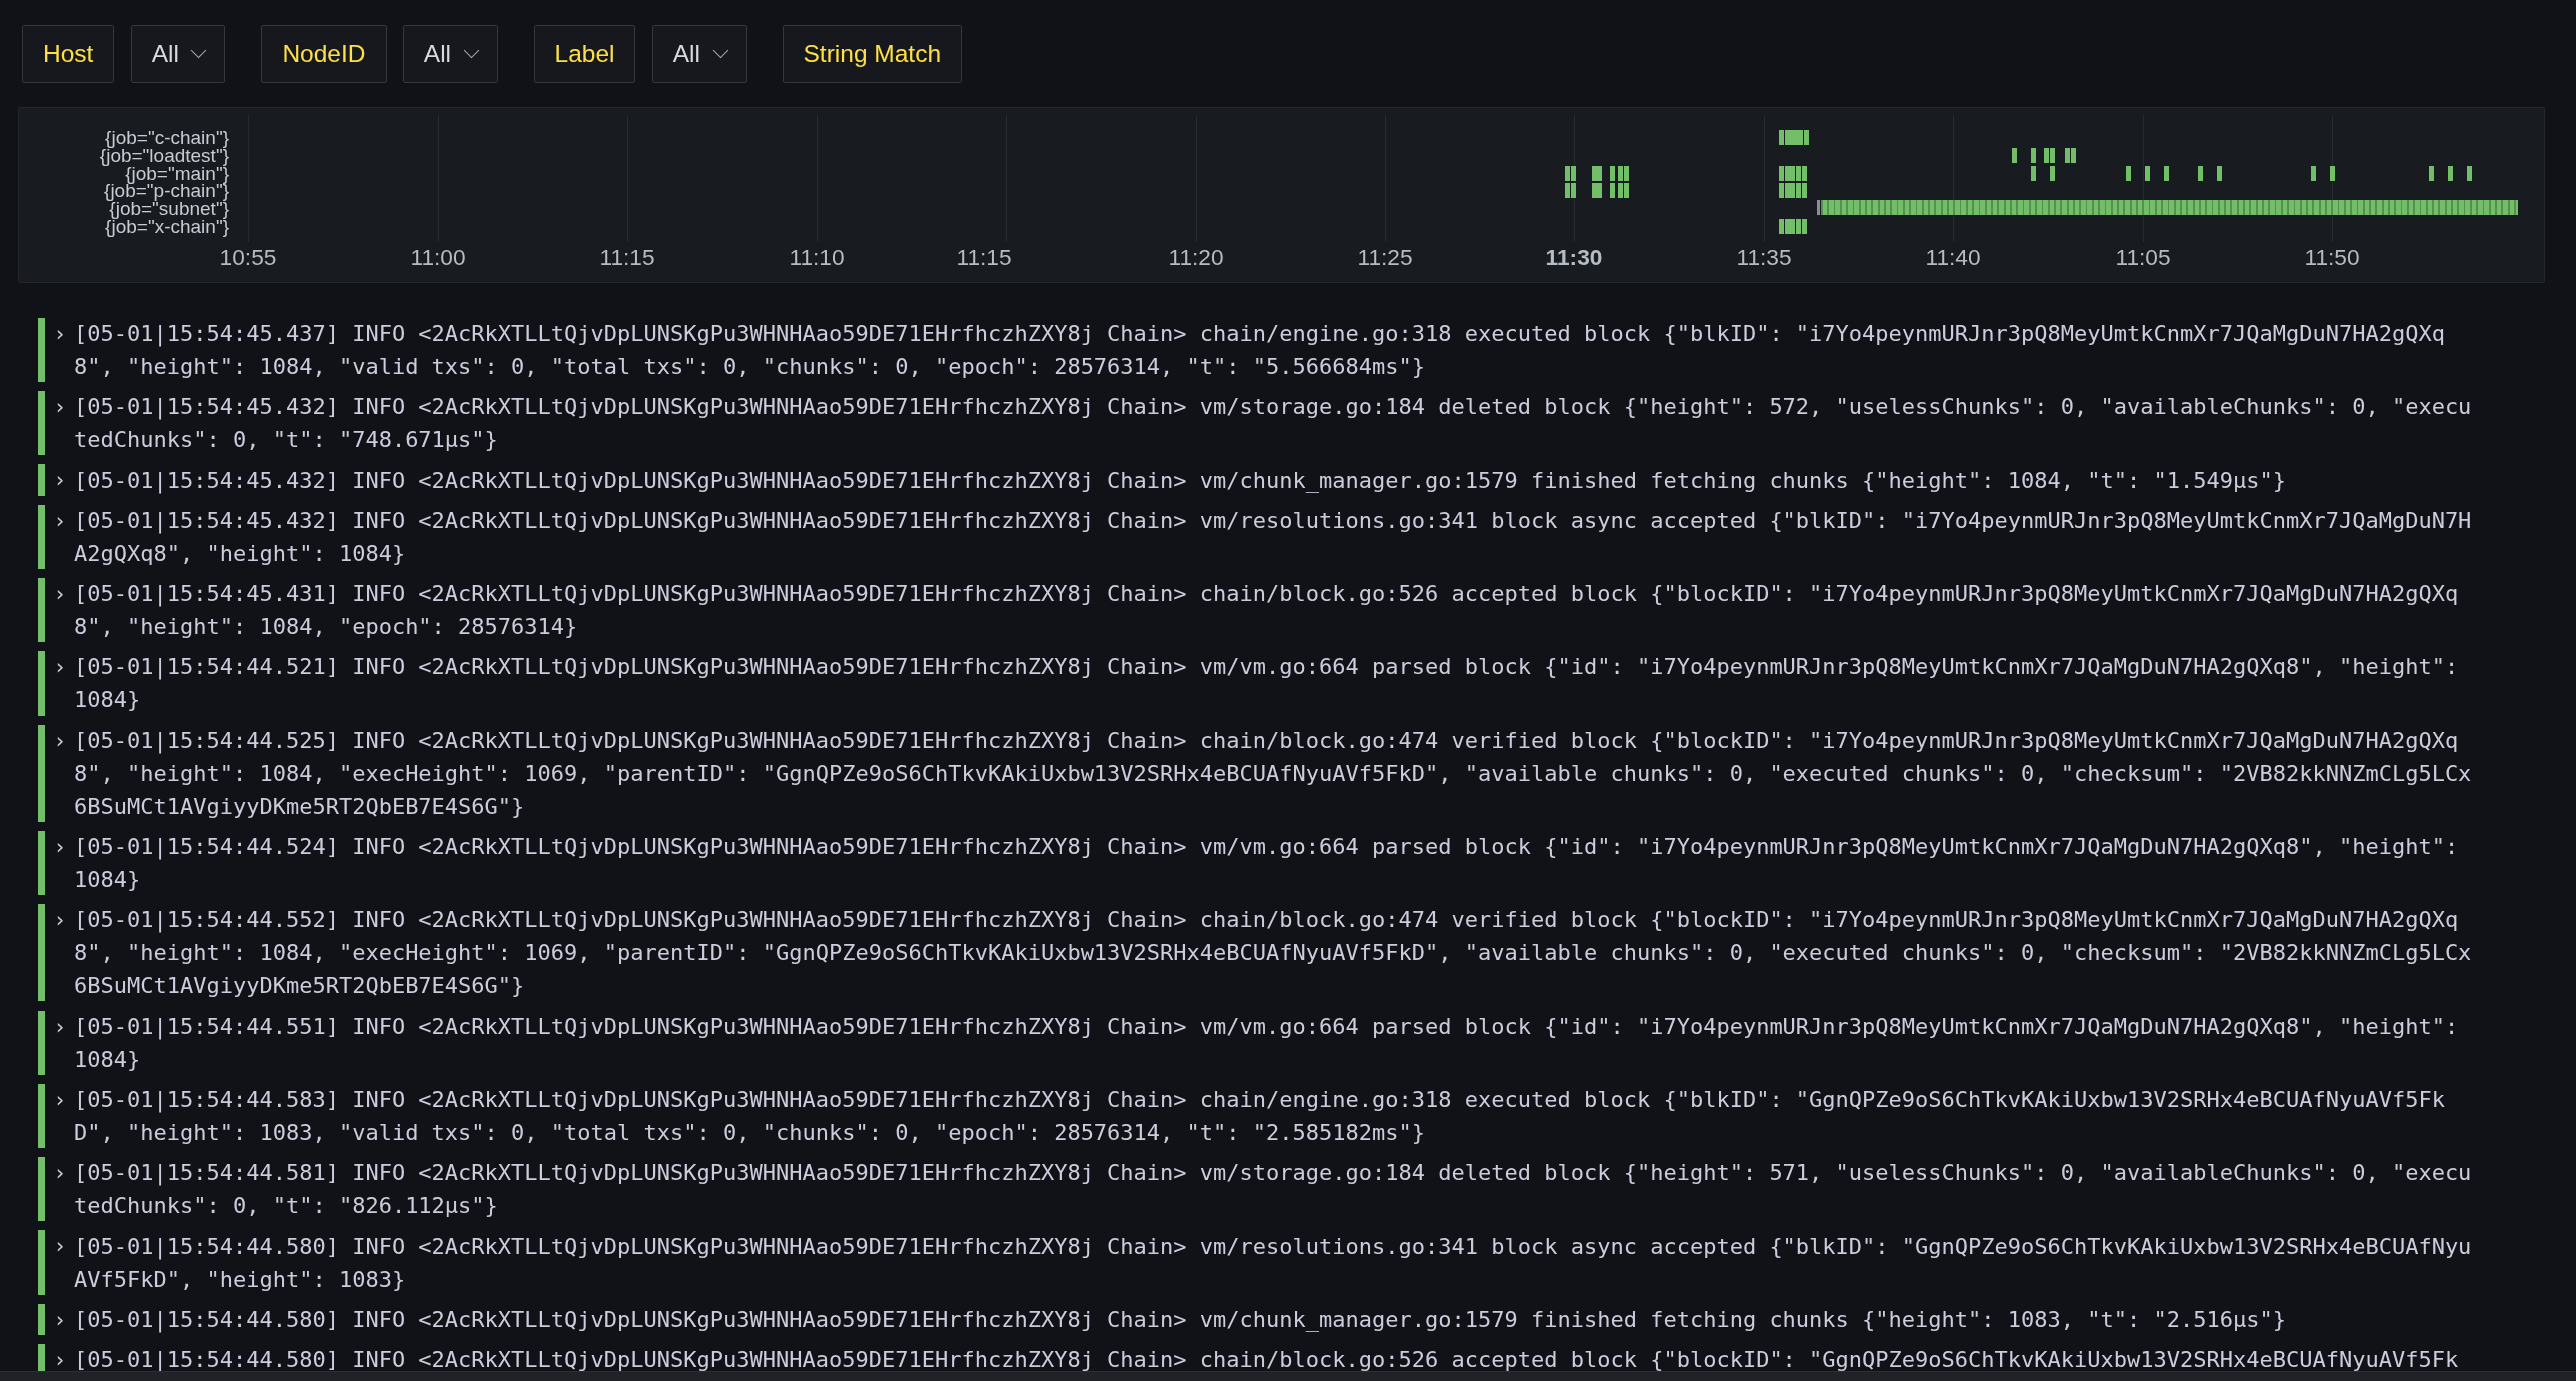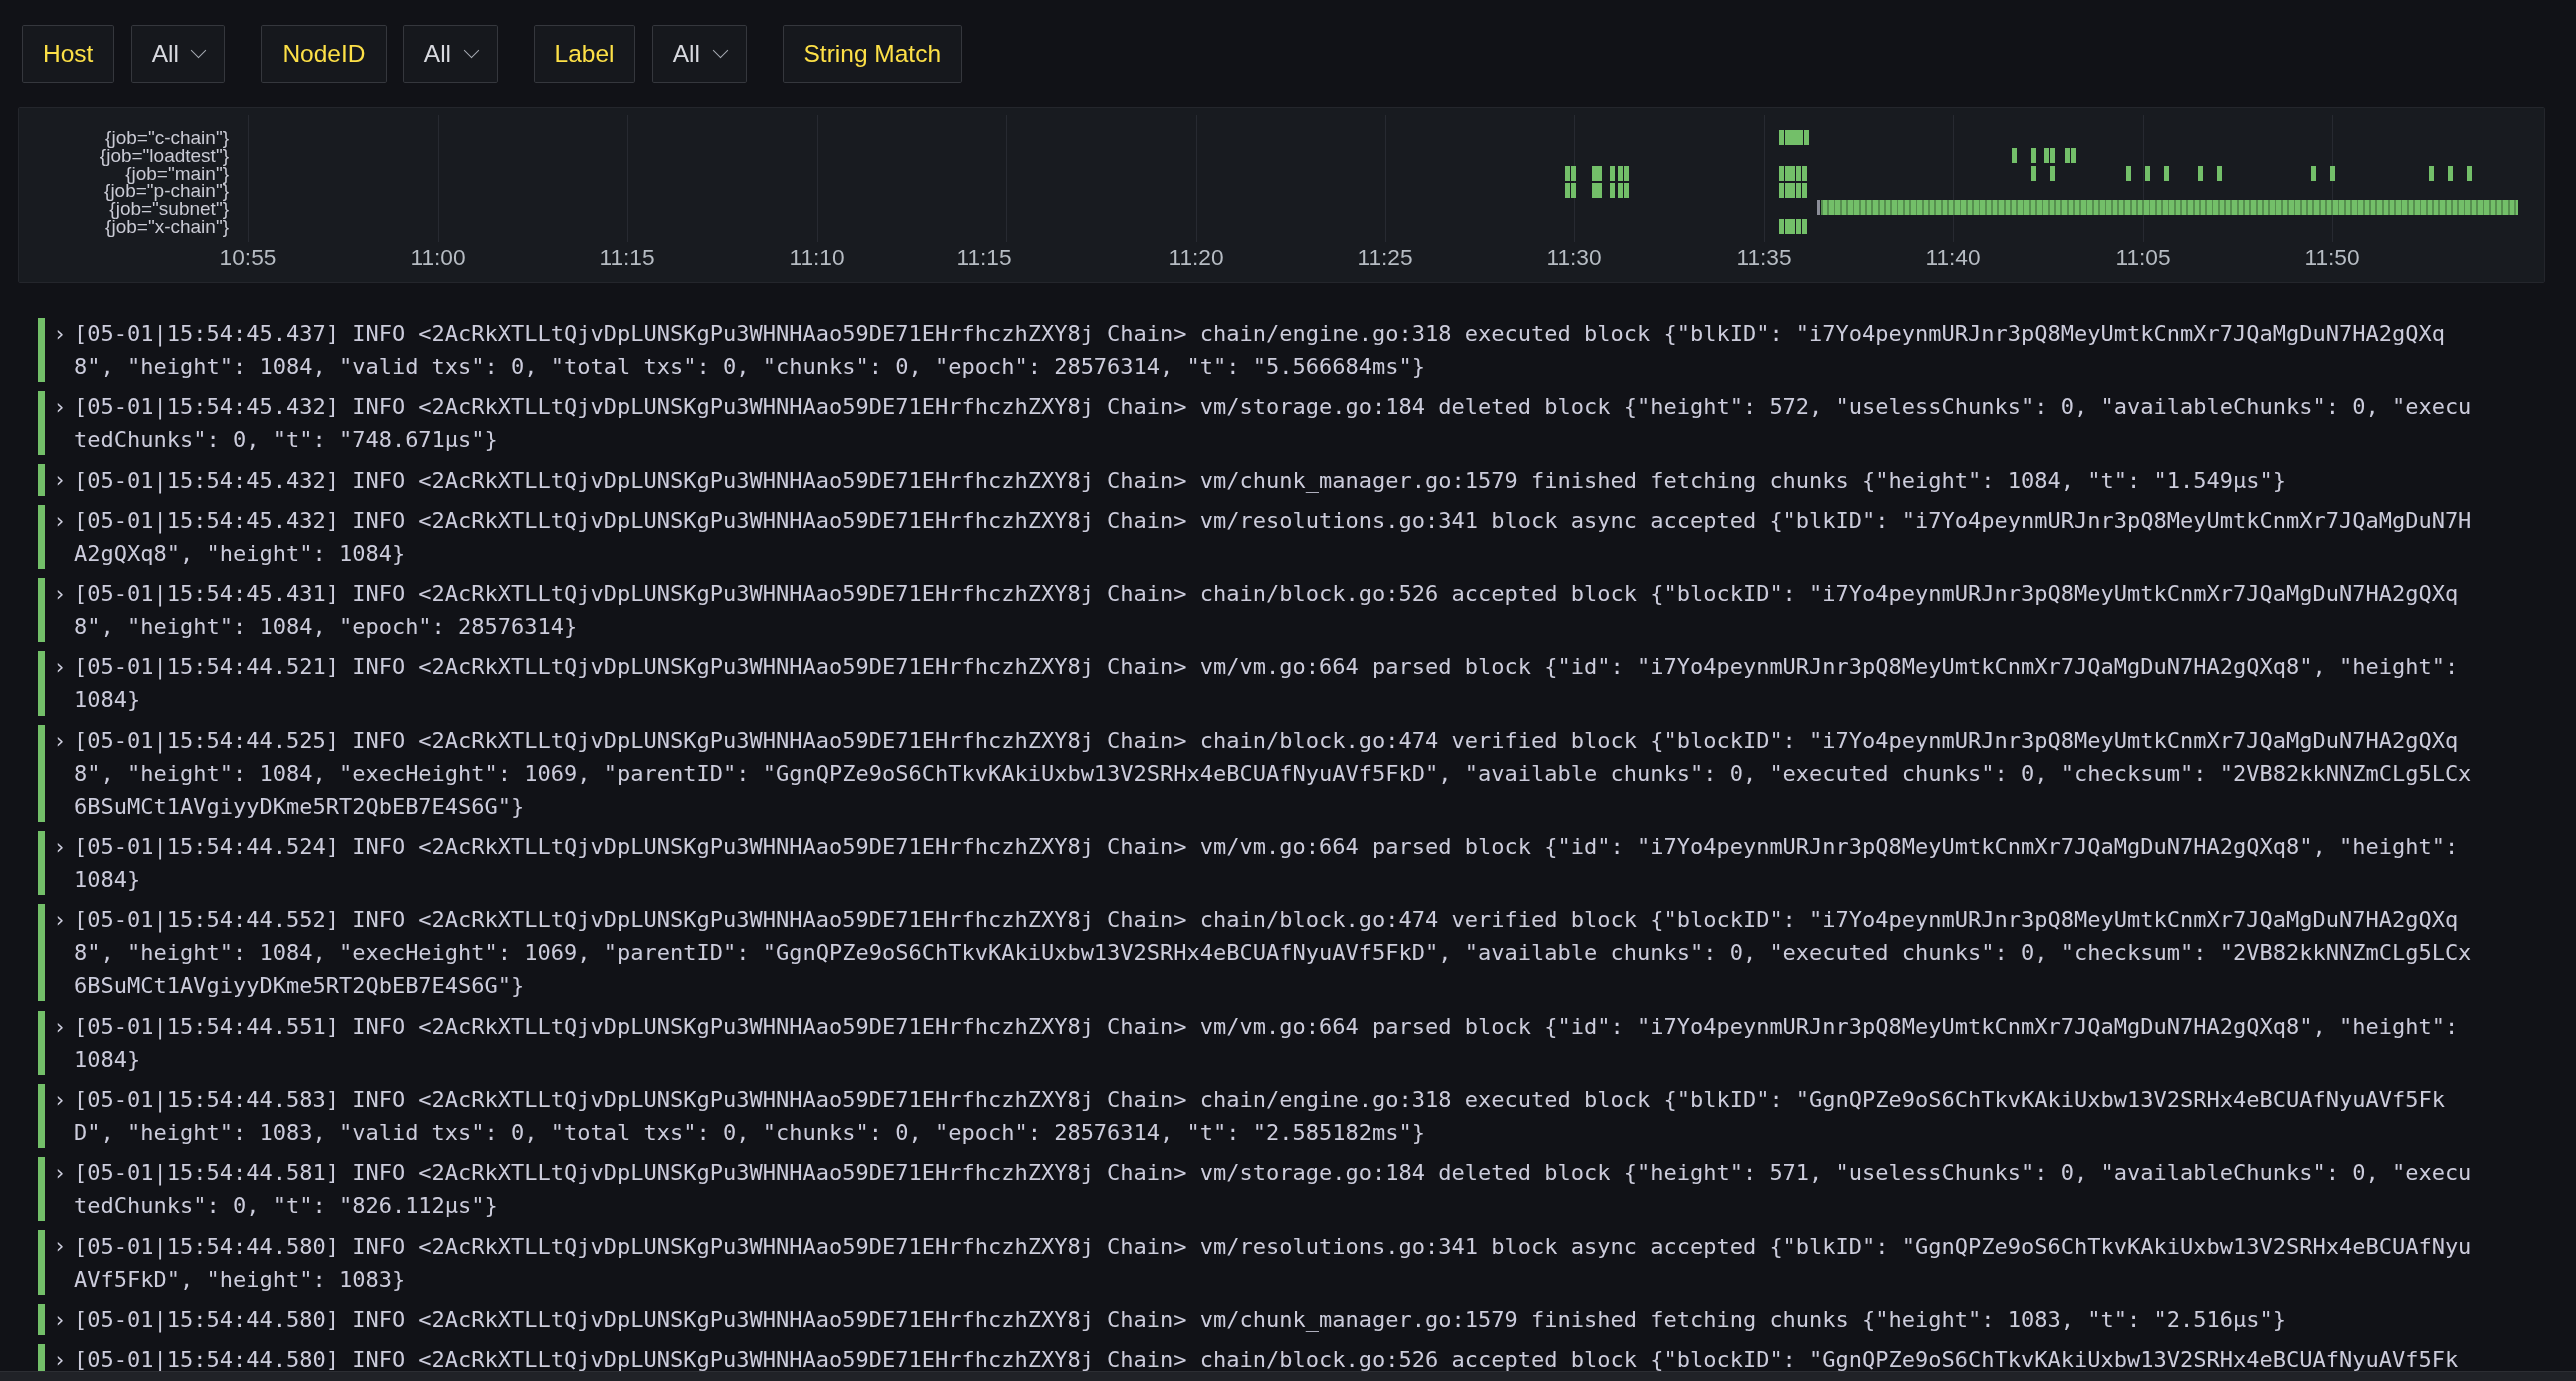--- a/index.html
+++ b/index.html
@@ -84,21 +84,21 @@
         <div class="xt" style="left: 608px;">11:15</div>
         <div class="grid" style="left: 798px;"></div>
         <div class="xt" style="left: 798px;">11:10</div>
         <div class="grid" style="left: 987px;"></div>
         <div class="xt" style="left: 965px;">11:15</div>
         <div class="grid" style="left: 1177px;"></div>
         <div class="xt" style="left: 1177px;">11:20</div>
         <div class="grid" style="left: 1366px;"></div>
         <div class="xt" style="left: 1366px;">11:25</div>
         <div class="grid" style="left: 1555px;"></div>
-        <div class="xt" style="left: 1555px;">11:30</div>
+        <div class="xt" style="left: 1555px; font-weight: bold;">11:30</div>
         <div class="grid" style="left: 1745px;"></div>
         <div class="xt" style="left: 1745px;">11:35</div>
         <div class="grid" style="left: 1934px;"></div>
         <div class="xt" style="left: 1934px;">11:40</div>
         <div class="grid" style="left: 2124px;"></div>
         <div class="xt" style="left: 2124px;">11:05</div>
         <div class="grid" style="left: 2313px;"></div>
         <div class="xt" style="left: 2313px;">11:50</div>
         <div class="series-label" style="top: 20px;">{job="c-chain"}</div>
         <div class="vt" style="left: 1760px; top: 22px;"></div>

